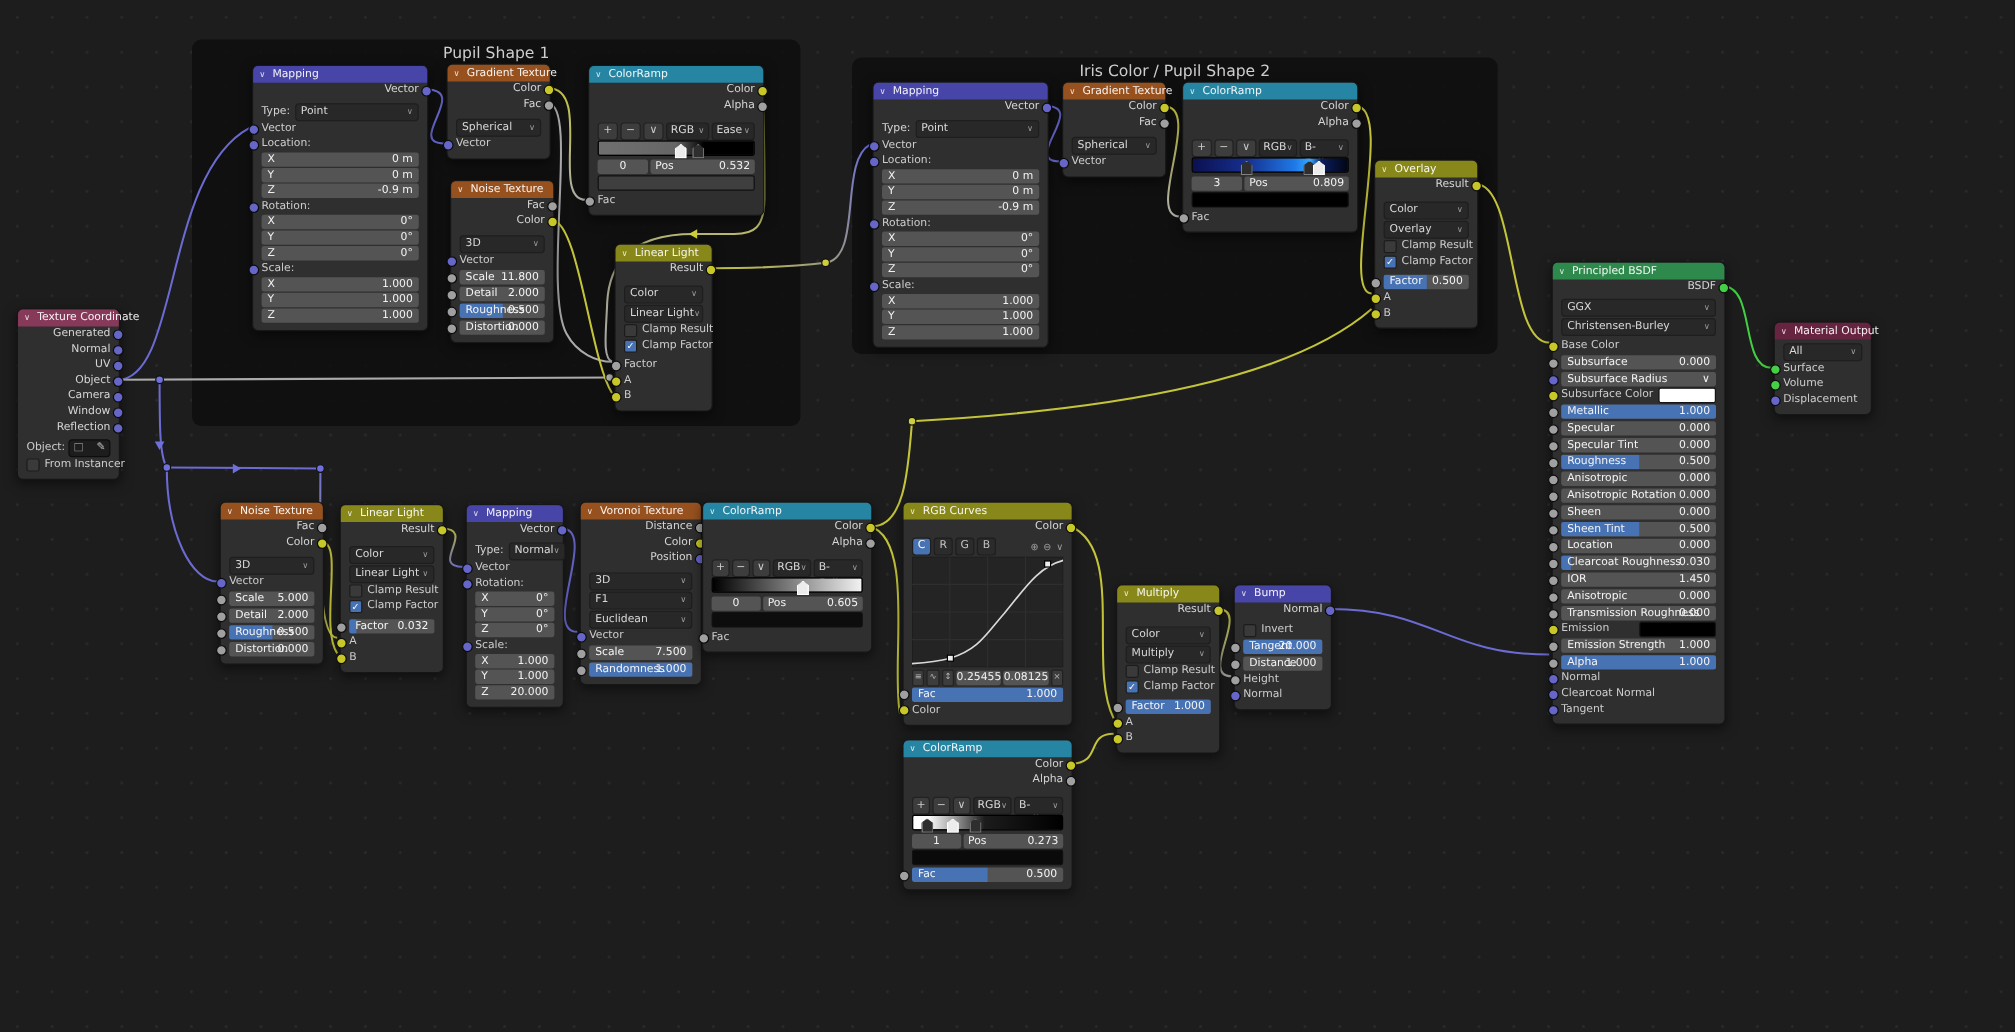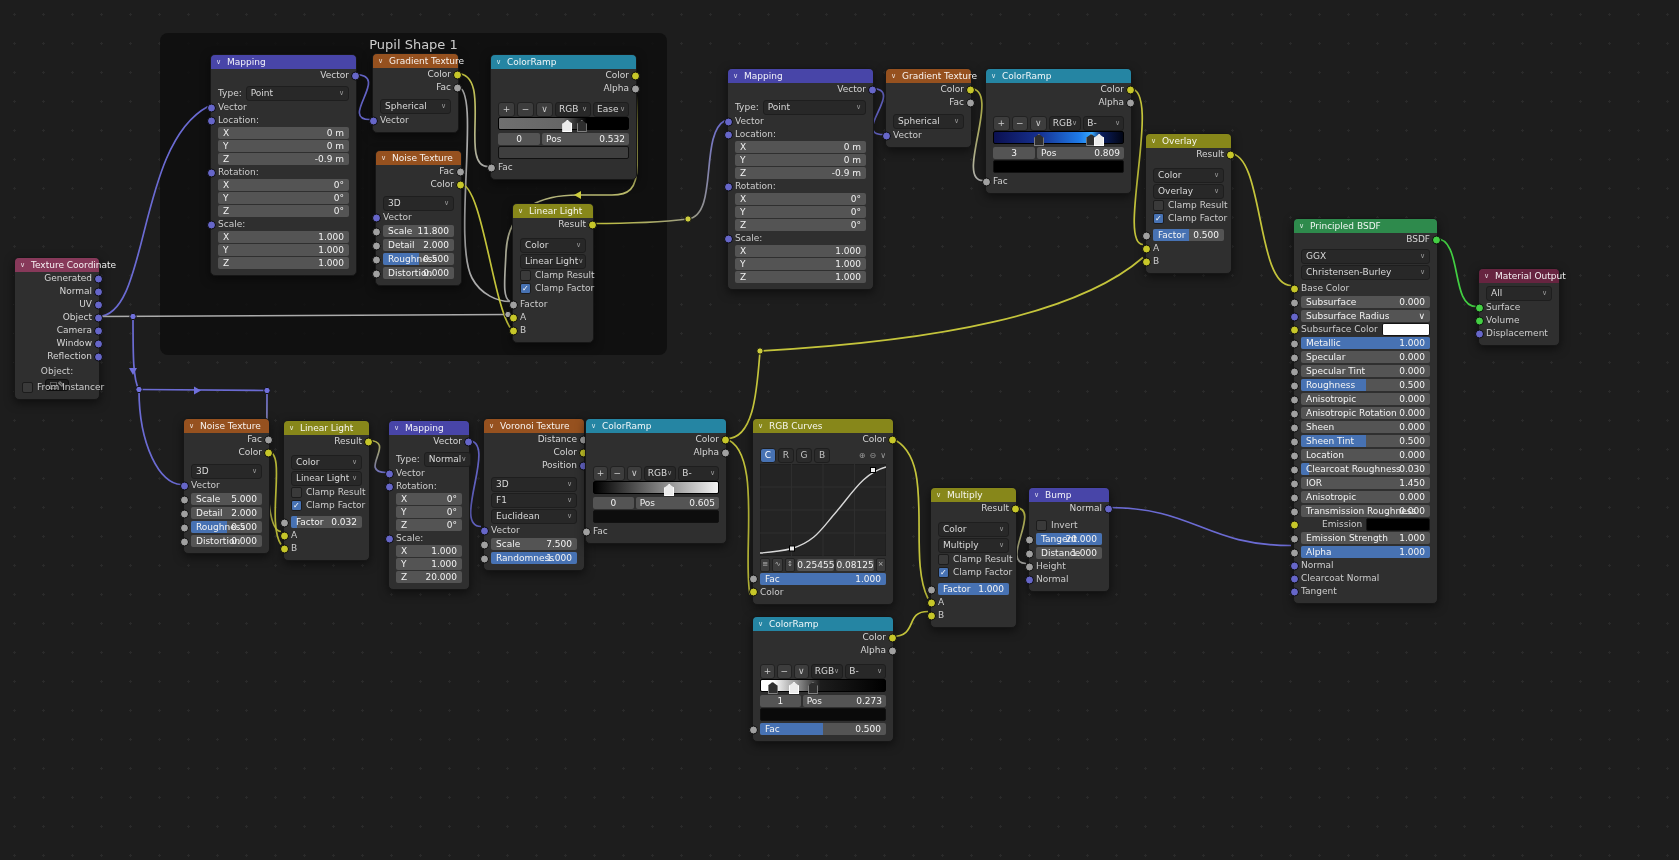--- a/index.html
+++ b/index.html
@@ -45,32 +45,32 @@
   .rampbar{position:relative;height:15px;margin-bottom:1px;}
   .rbarg{height:11px;border:1px solid #000;border-radius:2px;}
   .rmark{position:absolute;bottom:0;width:8px;height:10px;transform:translateX(-50%);background:#2e2e2e;
     border:1px solid #808080;clip-path:polygon(50% 0,100% 32%,100% 100%,0 100%,0 32%);}
   .rmark.sel{background:#ececec;border-color:#fff;}
   .fieldsrow{height:12px;margin:1px 0;display:flex;gap:2px;}
   .fbox{background:#545454;border-radius:2px;height:12px;line-height:12px;color:#f1f1f1;padding:0 4px;}
   .fidx{width:26%;text-align:center;} .fpos{flex:1;display:flex;justify-content:space-between;}
   .swatch{height:11px;margin:1px 0 2px;border:1px solid #111;border-radius:2px;}
   .swrow{display:flex;align-items:center;gap:4px;}
-  .swrow .swlab{flex:1;color:#cdcdcd;text-align:right;} .swbox{width:48%;height:11px;border:1px solid #141414;border-radius:2px;}
+  .swrow .swlab{flex:1;color:#cdcdcd;} .swbox{width:48%;height:11px;border:1px solid #141414;border-radius:2px;}
   .tabs{height:14px;margin:0 0 2px;display:flex;gap:2px;align-items:center;}
   .tab{width:14px;height:13px;line-height:13px;text-align:center;background:#2b2b2b;border:1px solid #1e1e1e;
     border-radius:3px;color:#c3c3c3;}
   .tab.sel{background:#4772b3;color:#fff;}
   .ticon{margin-left:auto;color:#9a9a9a;font-size:8px;} .ticon~.ticon{margin-left:2px;}
   .curvewrap{margin:2px 0;height:92px;}
   .ctools{height:13px;margin:1.5px 0;display:flex;gap:2px;align-items:center;}
   .cticon{width:13px;height:12px;line-height:11px;text-align:center;background:#3d3d3d;border:1px solid #222;
     border-radius:2px;color:#bbb;font-size:7px;}
   .cfield{flex:1;height:12px;line-height:12px;background:#545454;border-radius:2px;text-align:center;color:#f1f1f1;}
-  .objrow{height:14px;margin:1px 0;display:flex;align-items:center;gap:3px;flex-direction:column;}
+  .objrow{height:14px;margin:1px 0;display:flex;align-items:center;gap:3px;}
   .objlab{color:#cdcdcd;}
   .objfield{flex:1;height:13px;background:#1d1d1d;border:1px solid #0e0e0e;border-radius:3px;display:flex;
     align-items:center;padding:0 3px;color:#8d8d8d;}
   .eyedrop{margin-left:auto;color:#bdbdbd;}
 </style>
 </head>
 <body>
 
 <div id="canvas">
   <svg id="wires" width="1679" height="860">
@@ -138,20 +138,23 @@
       <circle cx="688" cy="219" r="3.2" fill="#cdcd3d" stroke="#111"></circle>
       <circle cx="760" cy="351" r="3.2" fill="#cdcd3d" stroke="#111"></circle>
       <circle cx="508" cy="314.5" r="3.2" fill="#b4b4b4" stroke="#111"></circle>
       <polygon points="129,368 137,368 133,375" fill="#7070dd"></polygon>
       <polygon points="194,386.5 194,394.5 201,390.5" fill="#7070dd"></polygon>
       <polygon points="581,191 581,199 574,195" fill="#cdcd3d"></polygon>
     </svg>
 <div class="frame" style="left: 160px; top: 33px; width: 507px; height: 322px;">
       <div class="frame-label">Pupil Shape 1</div>
     </div>
+    <div class="frame" style="left: 710px; top: 48px; width: 538px; height: 247px;">
+      <div class="frame-label">Iris Color / Pupil Shape 2</div>
+    </div>
     <div class="node" style="left: 14px; top: 257px; width: 84px;">
       <div class="nhead" style="background: rgb(135, 57, 90);"><span class="nchev">∨</span><span class="ntitle">Texture Coordinate</span></div>
       <div class="nbody">
         <div class="row r-out">Generated<span class="sock sR" style="background: rgb(102, 102, 201);"></span></div>
         <div class="row r-out">Normal<span class="sock sR" style="background: rgb(102, 102, 201);"></span></div>
         <div class="row r-out">UV<span class="sock sR" style="background: rgb(102, 102, 201);"></span></div>
         <div class="row r-out">Object<span class="sock sR" style="background: rgb(102, 102, 201);"></span></div>
         <div class="row r-out">Camera<span class="sock sR" style="background: rgb(102, 102, 201);"></span></div>
         <div class="row r-out">Window<span class="sock sR" style="background: rgb(102, 102, 201);"></span></div>
         <div class="row r-out">Reflection<span class="sock sR" style="background: rgb(102, 102, 201);"></span></div>

